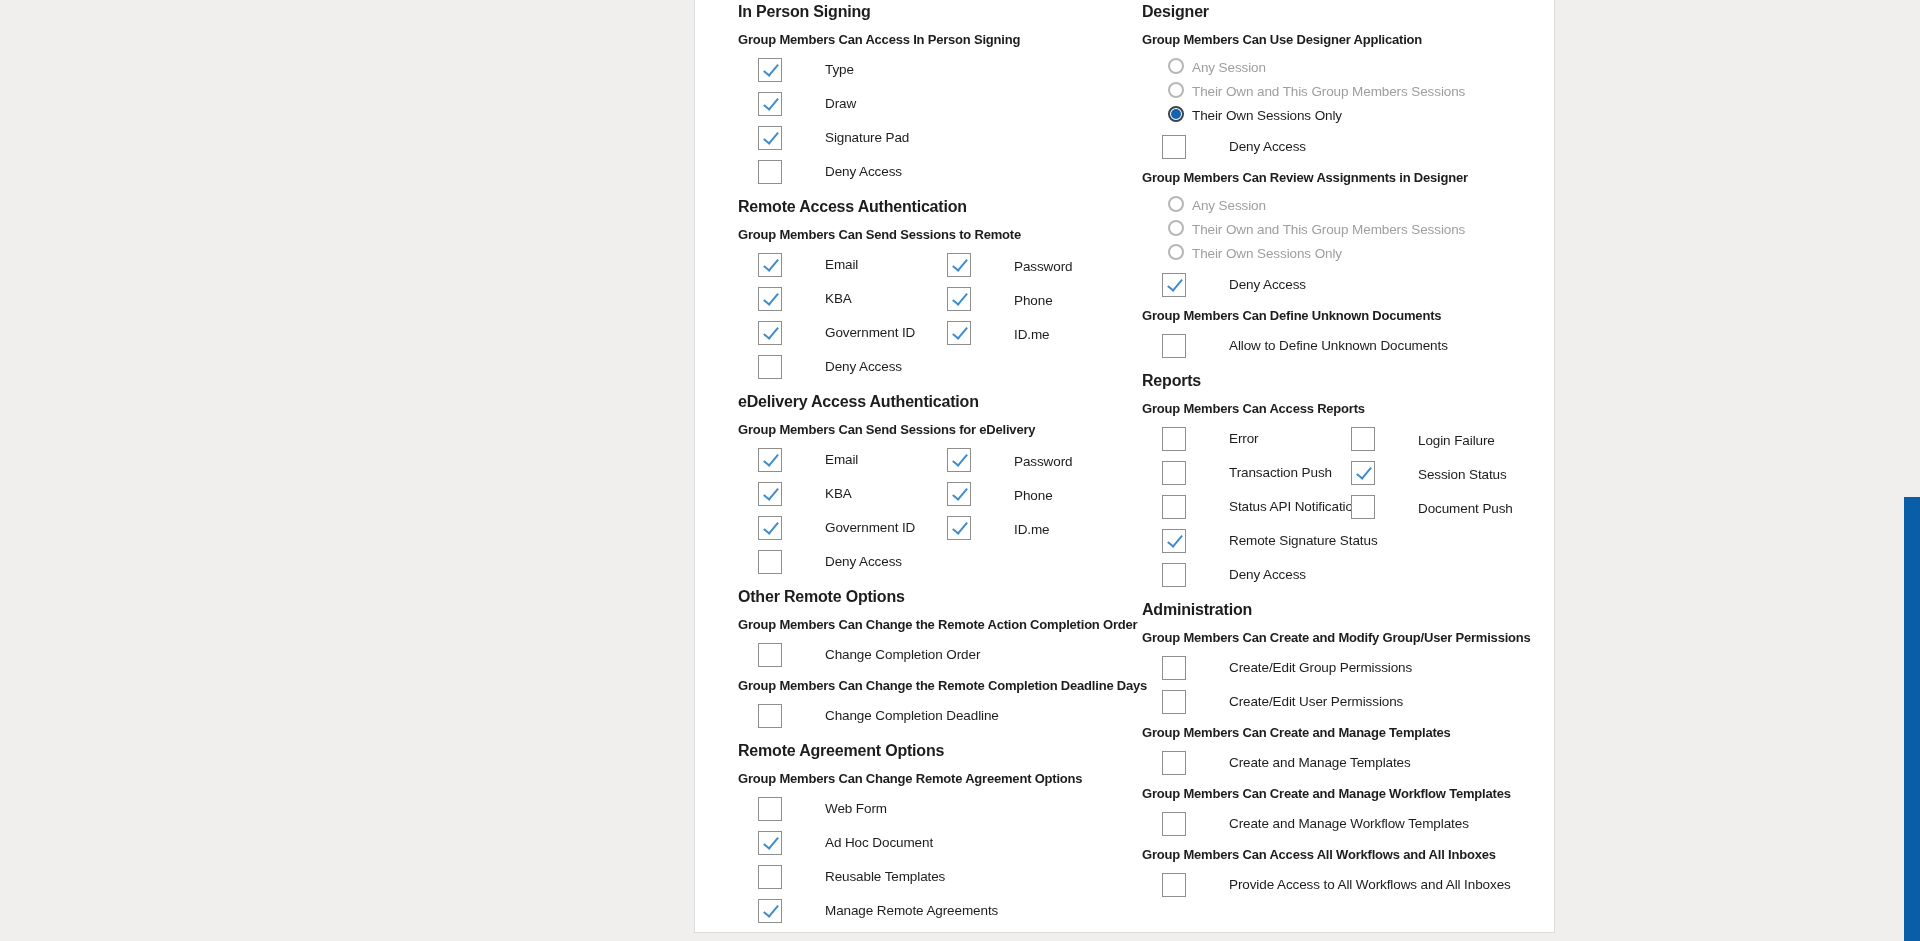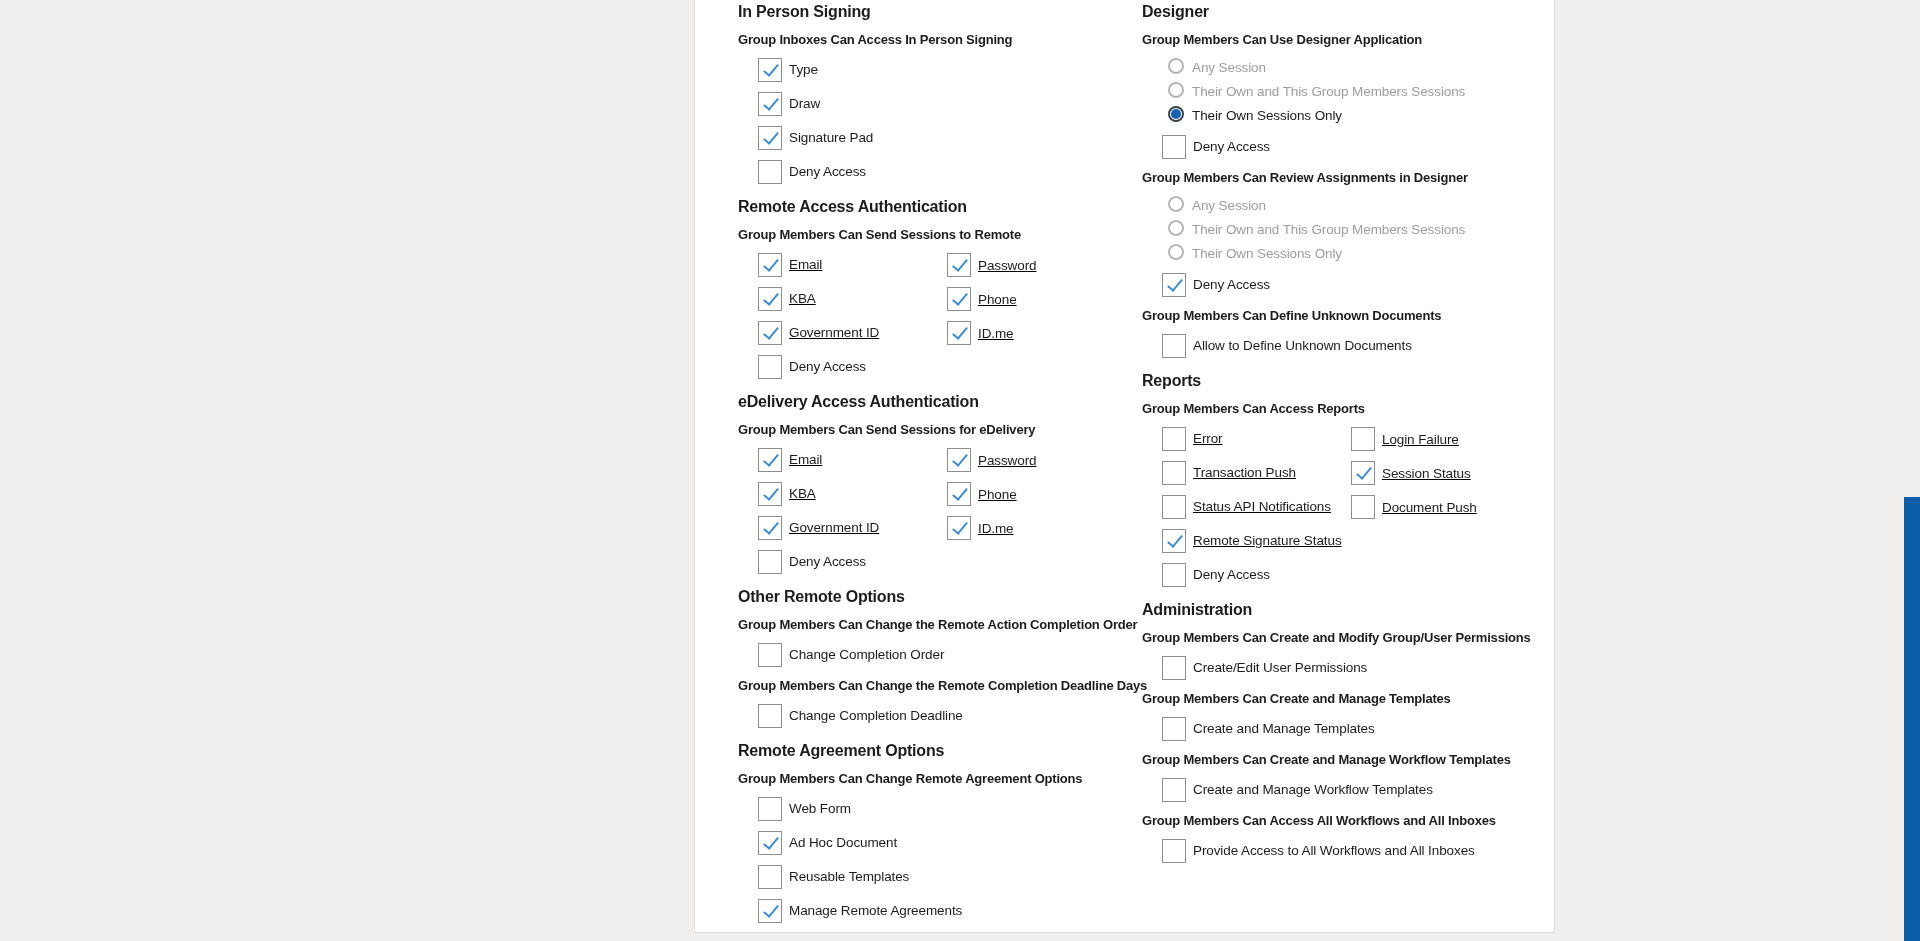--- a/index.html
+++ b/index.html
@@ -30,23 +30,23 @@
 
   .section-title{
     font-size:16px;font-weight:700;color:var(--text);
     line-height:20px;letter-spacing:-0.2px;margin:13px 0 6px;white-space:nowrap;
   }
   .col > .section:first-child .section-title{margin-top:2px;}
   .group-subtitle{
     font-size:13px;font-weight:700;color:var(--text);
     line-height:17px;letter-spacing:-0.2px;margin:9px 0 10px;white-space:nowrap;
   }
-  .row{display:flex;align-items:flex-start;margin:0 0 10px 20px;min-height:24px;}
+  .row{display:flex;align-items:flex-end;margin:0 0 10px 20px;min-height:24px;gap:36px;}
   .row.after-radios{margin-top:9px;}
-  .grid2{display:grid;grid-template-columns:189px 1fr;margin-left:20px;text-decoration:underline;}
+  .grid2{display:grid;grid-template-columns:189px 1fr;margin-left:20px;}
   .grid2 .row{margin-left:0;}
   .cb{
     width:24px;height:24px;flex:0 0 auto;position:relative;
     border:1px solid var(--cb-border);background:#fff;
   }
   .cb.checked::after{
     content:"";position:absolute;left:8px;top:2px;width:6px;height:13px;
     border-right:2px solid var(--check);border-bottom:2px solid var(--check);
     transform:rotate(40deg);
   }
@@ -72,21 +72,21 @@
   }
 </style>
 </head>
 <body>
 
 <div class="page">
   <div class="panel">
       <div class="col col-left">
         <section class="section">
           <h2 class="section-title">In Person Signing</h2>
-          <h3 class="group-subtitle">Group Inboxes Can Access In Person Signing</h3>
+          <h3 class="group-subtitle">Group Members Can Access In Person Signing</h3>
           <div class="row">
             <span class="cb checked"></span>
             <span class="lbl">Type</span>
           </div>
           <div class="row">
             <span class="cb checked"></span>
             <span class="lbl">Draw</span>
           </div>
           <div class="row">
             <span class="cb checked"></span>
@@ -276,20 +276,24 @@
             </div>
           </div>
           <div class="row">
             <span class="cb"></span>
             <span class="lbl">Deny Access</span>
           </div>
         </section>
         <section class="section">
           <h2 class="section-title">Administration</h2>
           <h3 class="group-subtitle">Group Members Can Create and Modify Group/User Permissions</h3>
+          <div class="row">
+            <span class="cb"></span>
+            <span class="lbl">Create/Edit Group Permissions</span>
+          </div>
           <div class="row">
             <span class="cb"></span>
             <span class="lbl">Create/Edit User Permissions</span>
           </div>
           <h3 class="group-subtitle">Group Members Can Create and Manage Templates</h3>
           <div class="row">
             <span class="cb"></span>
             <span class="lbl">Create and Manage Templates</span>
           </div>
           <h3 class="group-subtitle">Group Members Can Create and Manage Workflow Templates</h3>

